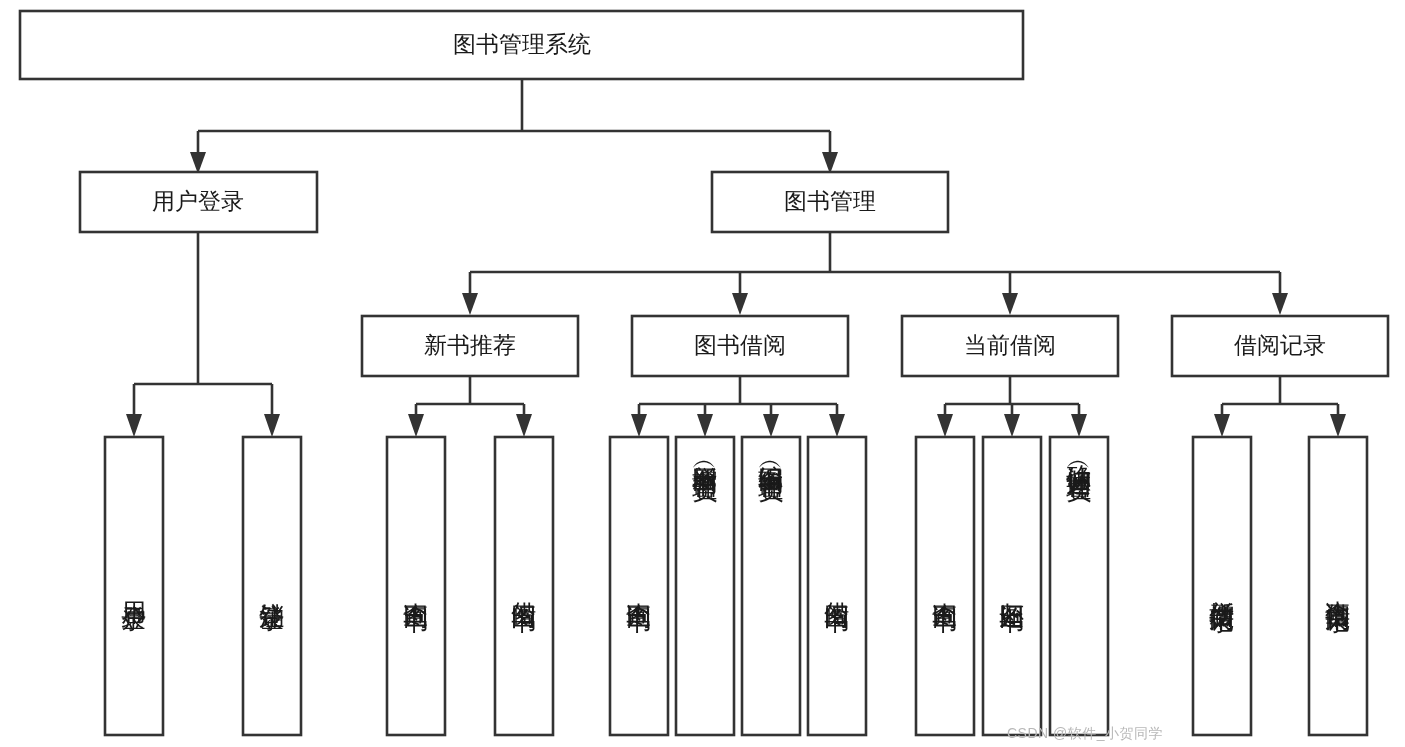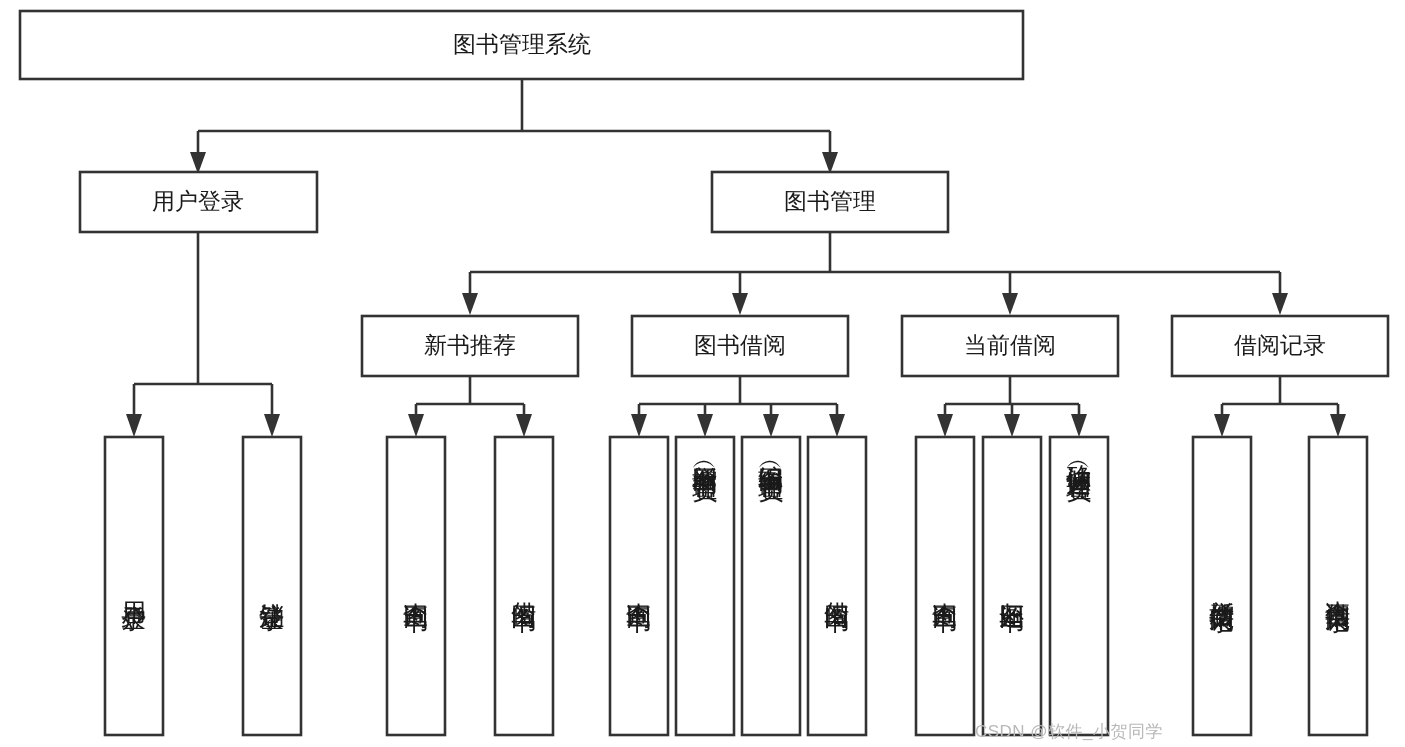--- a/index.html
+++ b/index.html
@@ -28,21 +28,21 @@
     display:flex;
     align-items:center;
     justify-content:center;
     white-space:nowrap;
     pointer-events:none;
   }
   .watermark{
     position:absolute;
     right:8px;bottom:4px;
     font-family:"Liberation Sans","DejaVu Sans",sans-serif;
-    font-size:17px;
+    font-size:14px;
     color:#b8b8b8;
     letter-spacing:0.5px;
     white-space:nowrap;
   }
 </style>
 </head>
 <body>
 
 <div id="diagram-root">
 

